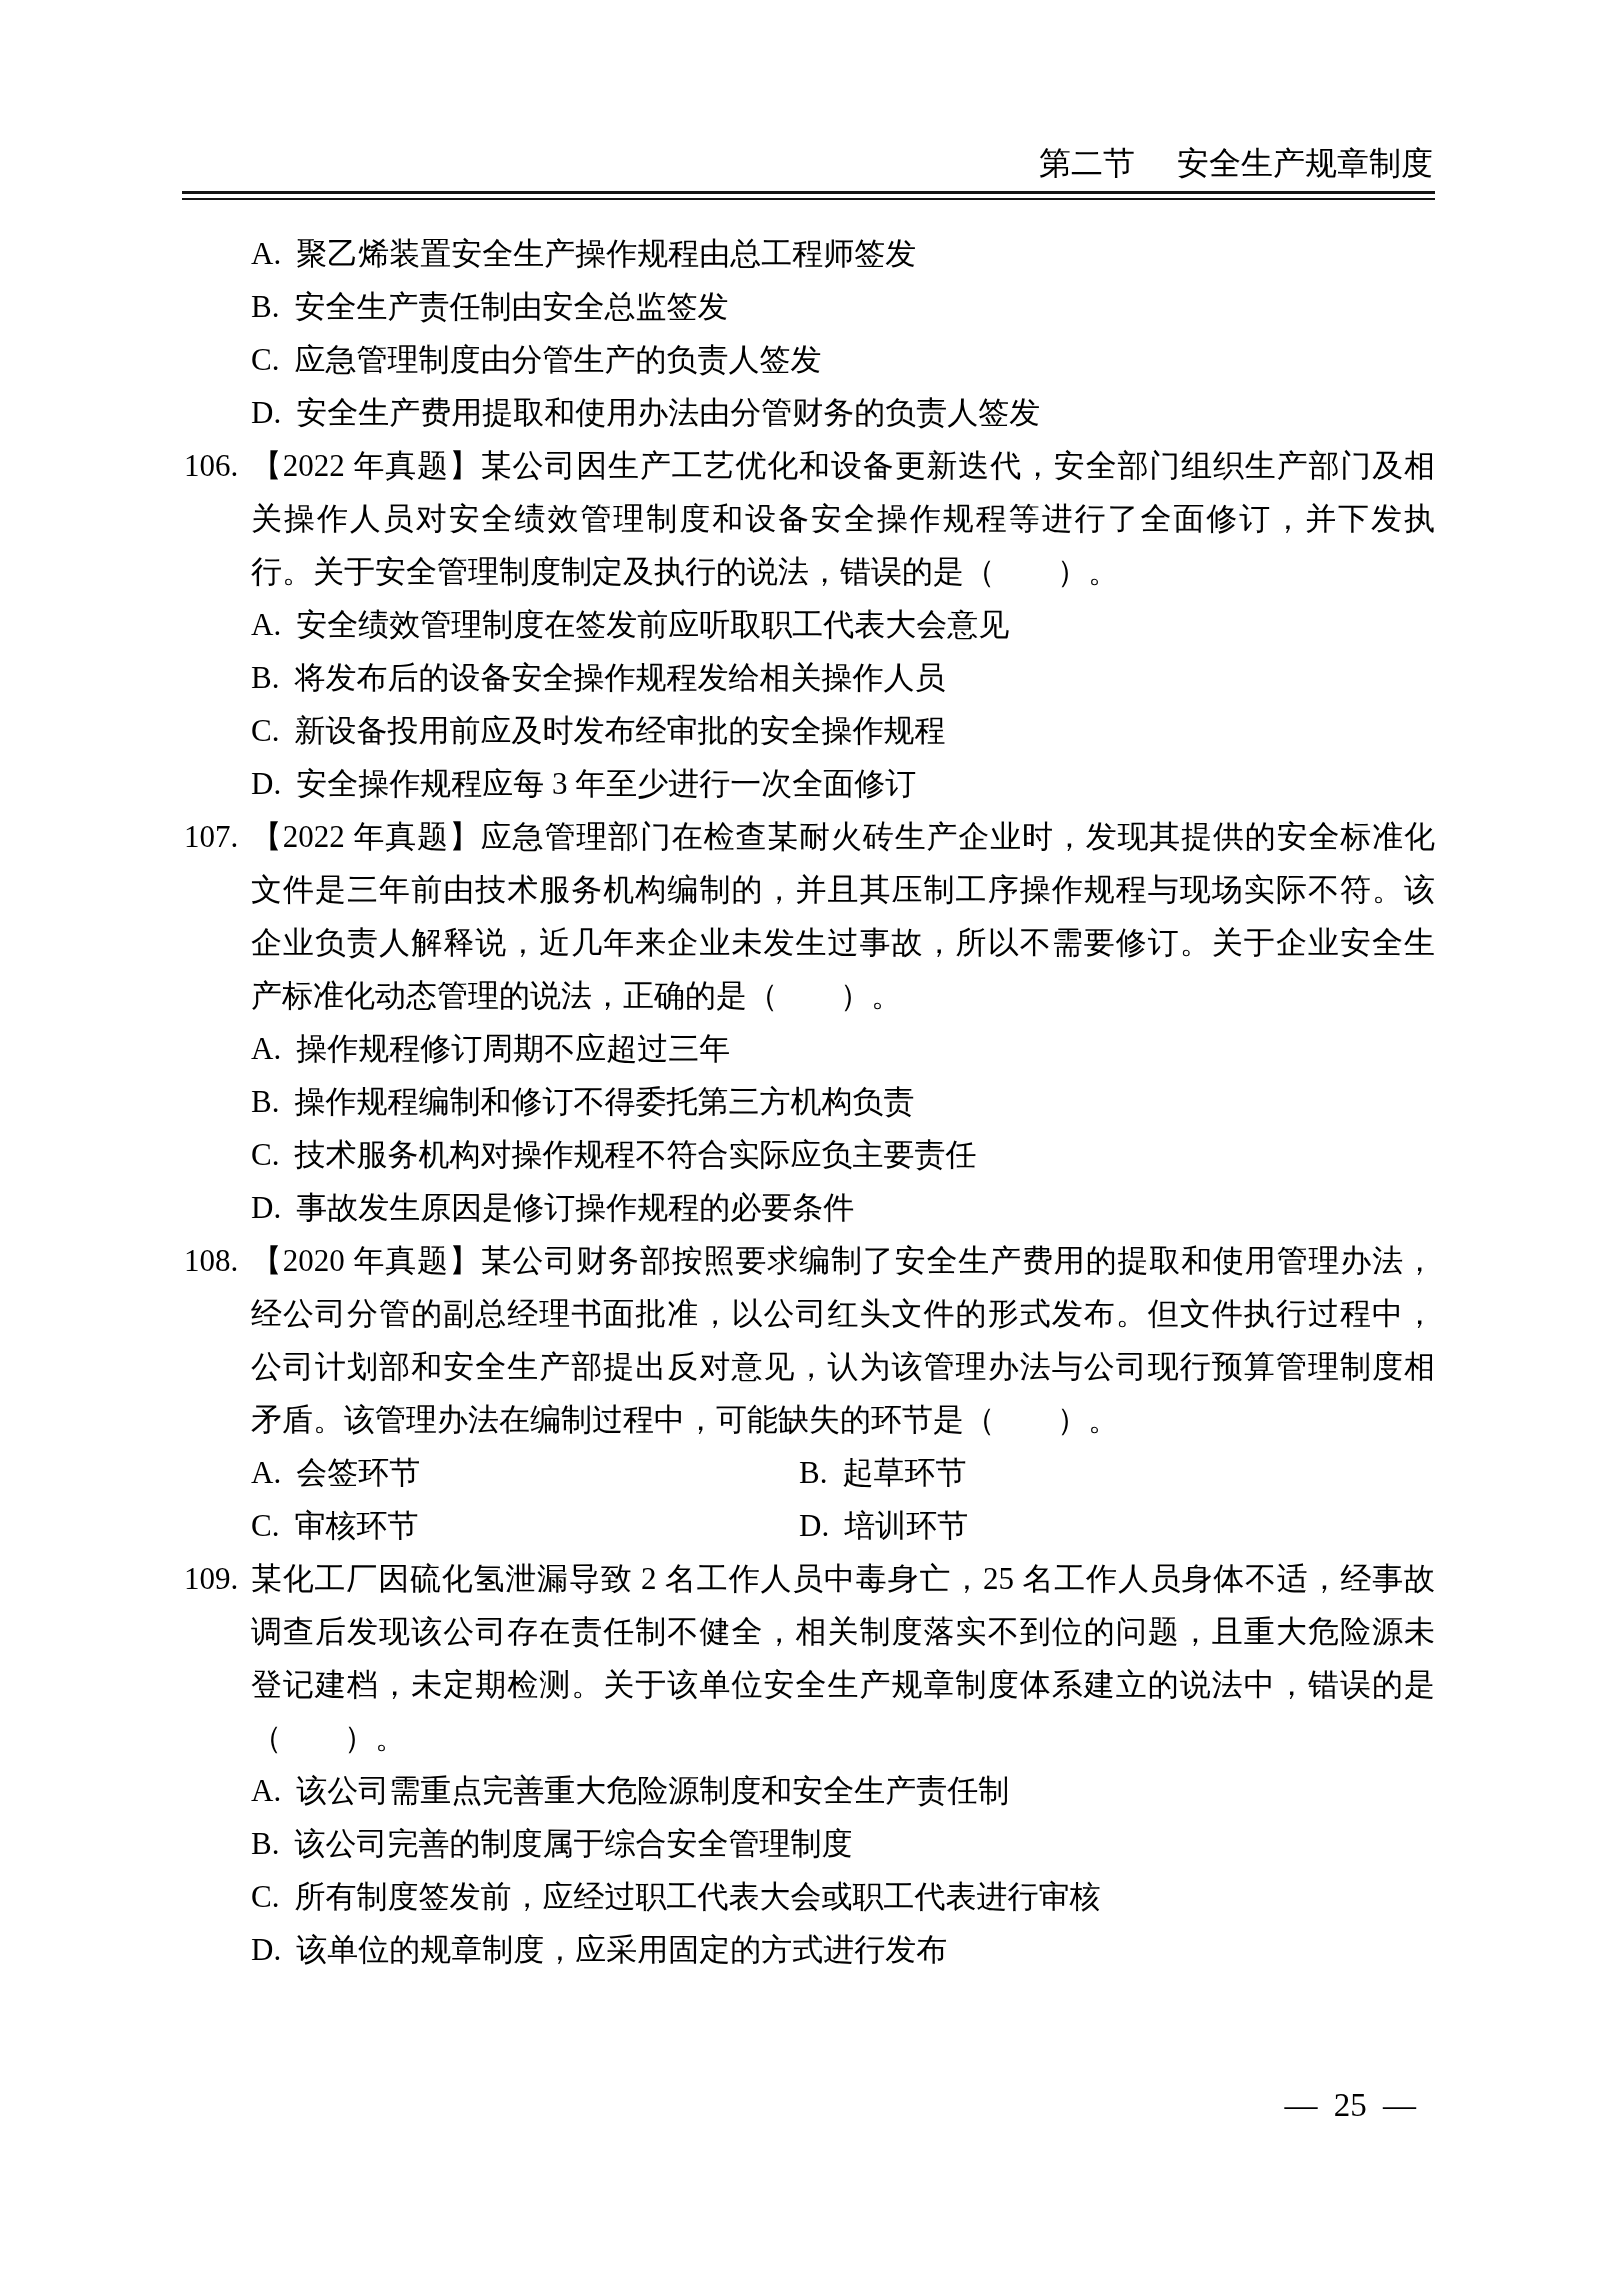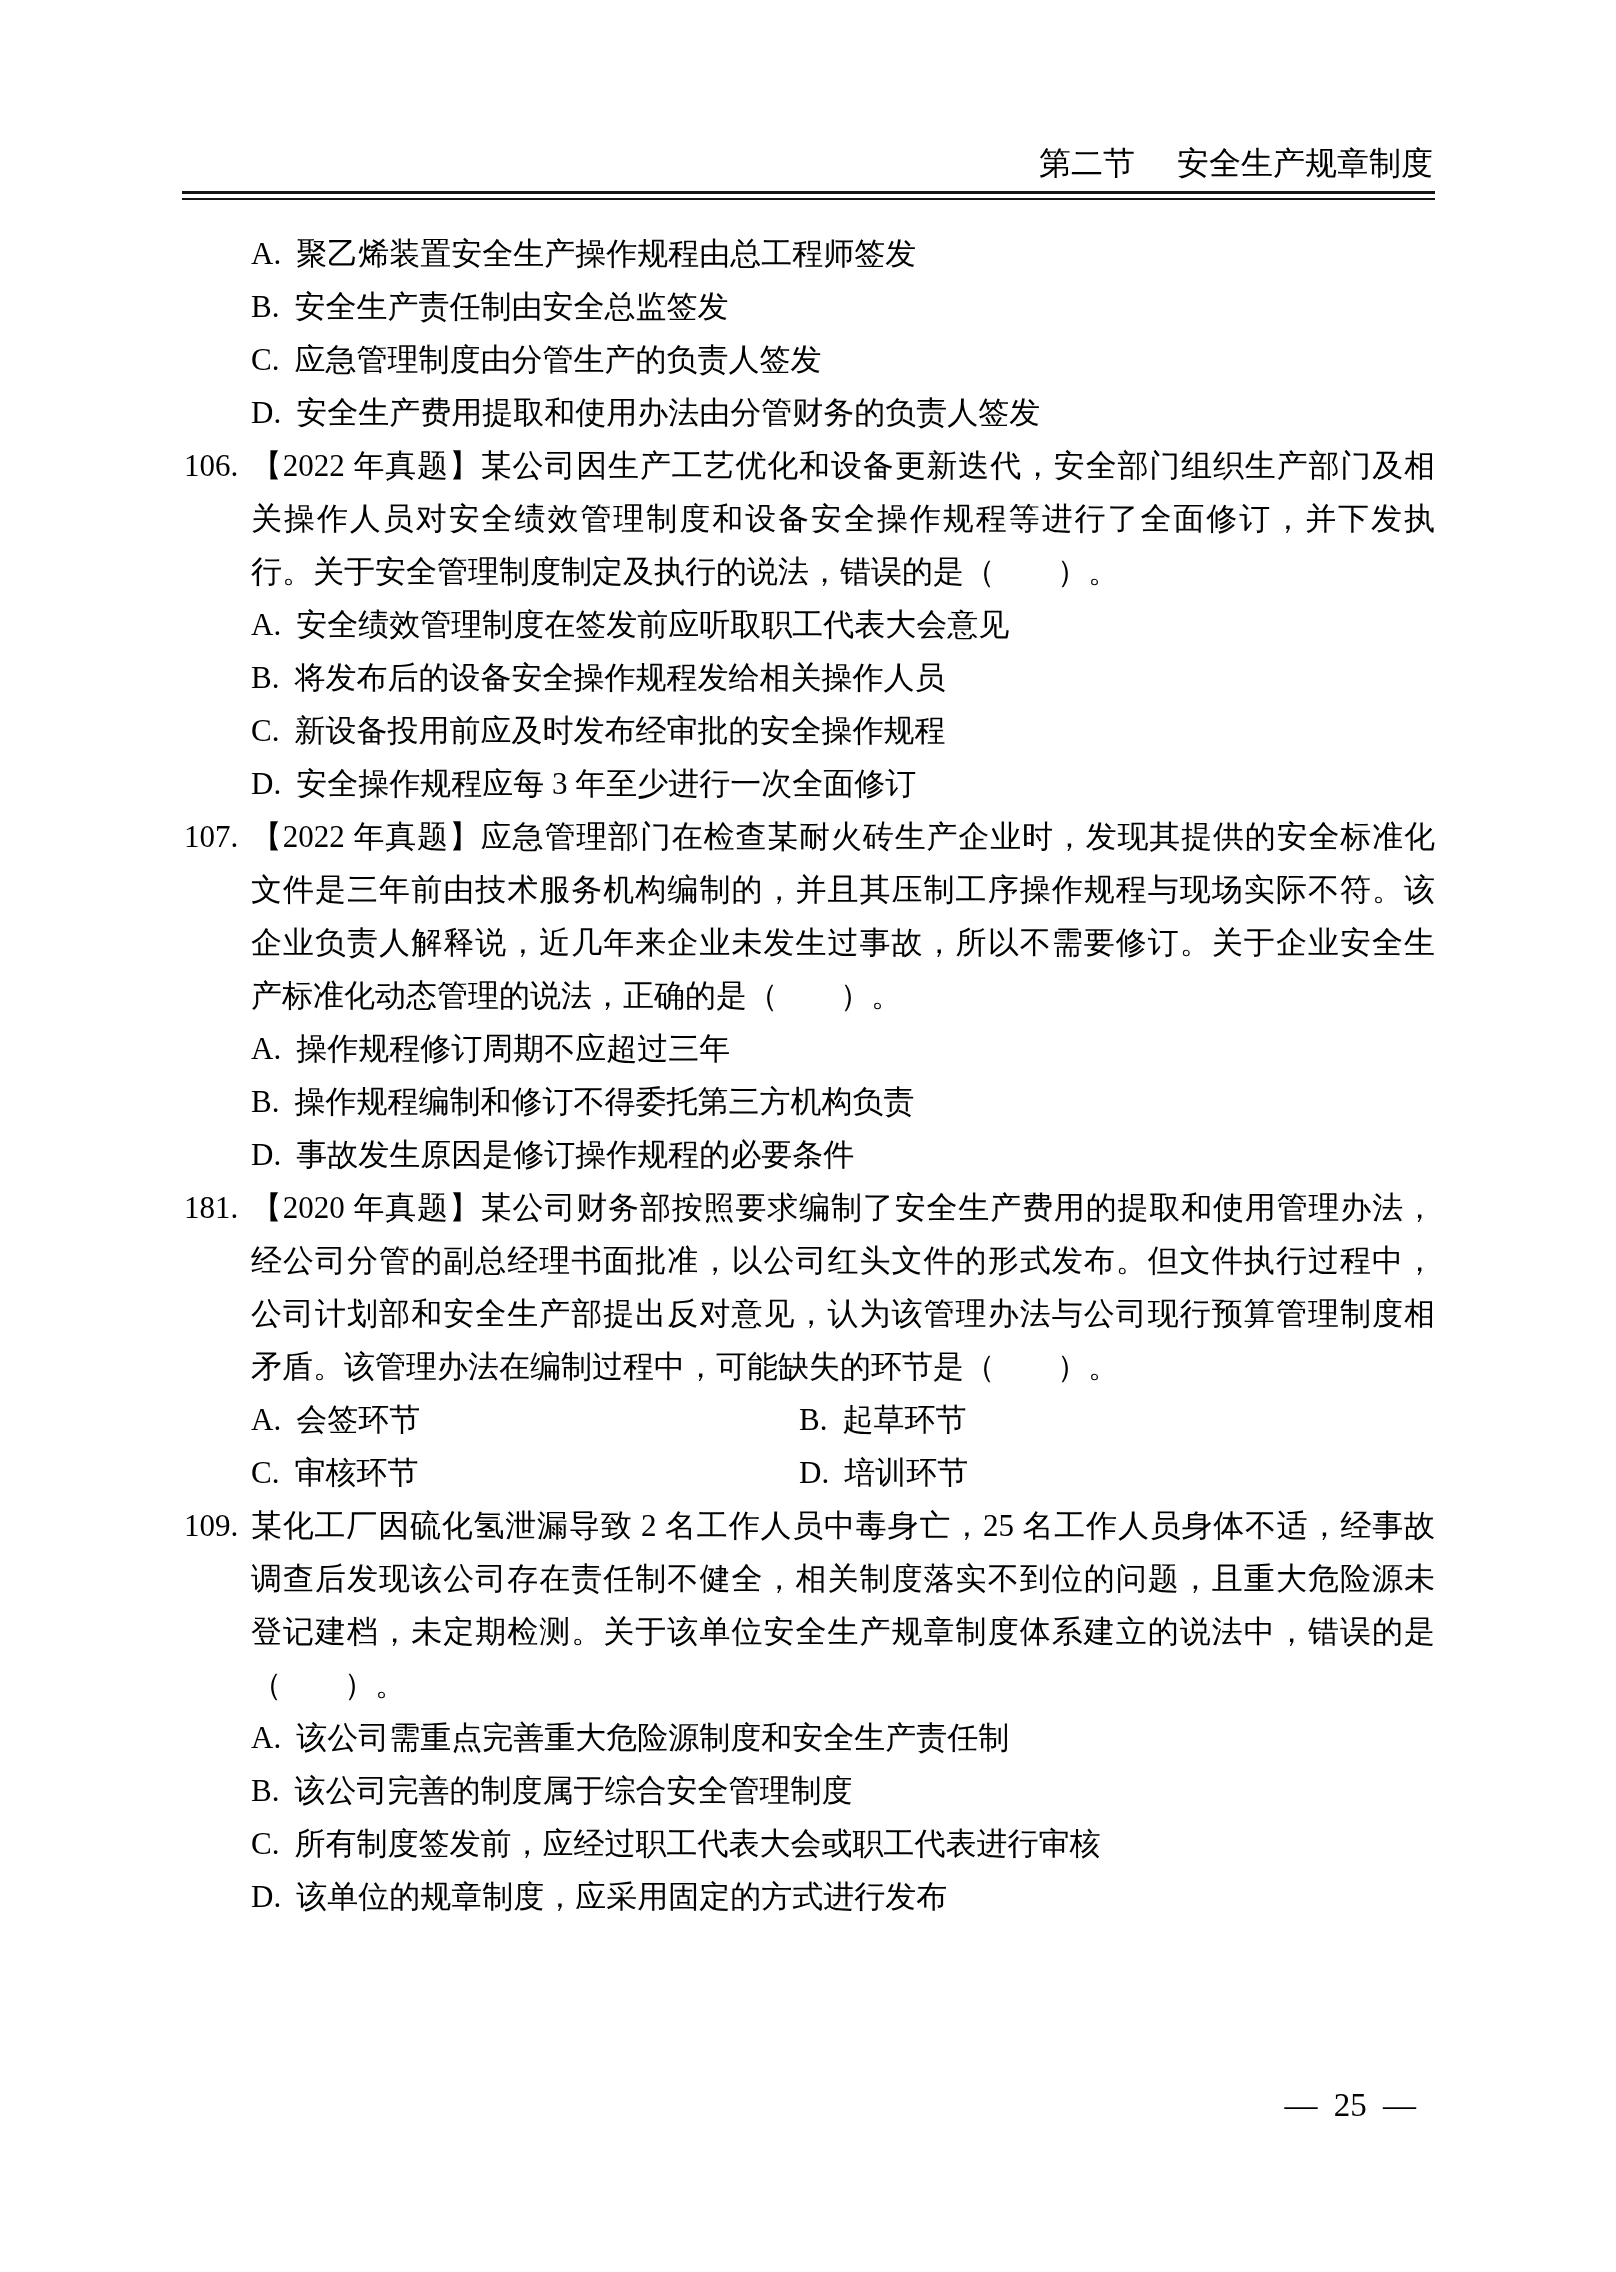--- a/index.html
+++ b/index.html
@@ -88,25 +88,26 @@
     <div class="line"><span class="olabel">D.</span><span class="otext">安全操作规程应每 3 年至少进行一次全面修订</span></div>
   </section>
 
   <section>
     <div class="line just"><span class="qnum">107.</span><span>【2022 年真题】应急管理部门在检查某耐火砖生产企业时，发现其提供的安全标准化</span></div>
     <div class="line just"><span>文件是三年前由技术服务机构编制的，并且其压制工序操作规程与现场实际不符。该</span></div>
     <div class="line just"><span>企业负责人解释说，近几年来企业未发生过事故，所以不需要修订。关于企业安全生</span></div>
     <div class="line wrapok"><span>产标准化动态管理的说法，正确的是（　　）。</span></div>
     <div class="line"><span class="olabel">A.</span><span class="otext">操作规程修订周期不应超过三年</span></div>
     <div class="line"><span class="olabel">B.</span><span class="otext">操作规程编制和修订不得委托第三方机构负责</span></div>
+    <div class="line"><span class="olabel">C.</span><span class="otext">技术服务机构对操作规程不符合实际应负主要责任</span></div>
     <div class="line"><span class="olabel">D.</span><span class="otext">事故发生原因是修订操作规程的必要条件</span></div>
   </section>
 
   <section>
-    <div class="line just"><span class="qnum">181.</span><span>【2020 年真题】某公司财务部按照要求编制了安全生产费用的提取和使用管理办法，</span></div>
+    <div class="line just"><span class="qnum">108.</span><span>【2020 年真题】某公司财务部按照要求编制了安全生产费用的提取和使用管理办法，</span></div>
     <div class="line just"><span>经公司分管的副总经理书面批准，以公司红头文件的形式发布。但文件执行过程中，</span></div>
     <div class="line just"><span>公司计划部和安全生产部提出反对意见，认为该管理办法与公司现行预算管理制度相</span></div>
     <div class="line wrapok"><span>矛盾。该管理办法在编制过程中，可能缺失的环节是（　　）。</span></div>
     <div class="line optrow">
       <div><span class="olabel">A.</span><span class="otext">会签环节</span></div>
       <div><span class="olabel">B.</span><span class="otext">起草环节</span></div>
     </div>
     <div class="line optrow">
       <div><span class="olabel">C.</span><span class="otext">审核环节</span></div>
       <div><span class="olabel">D.</span><span class="otext">培训环节</span></div>

